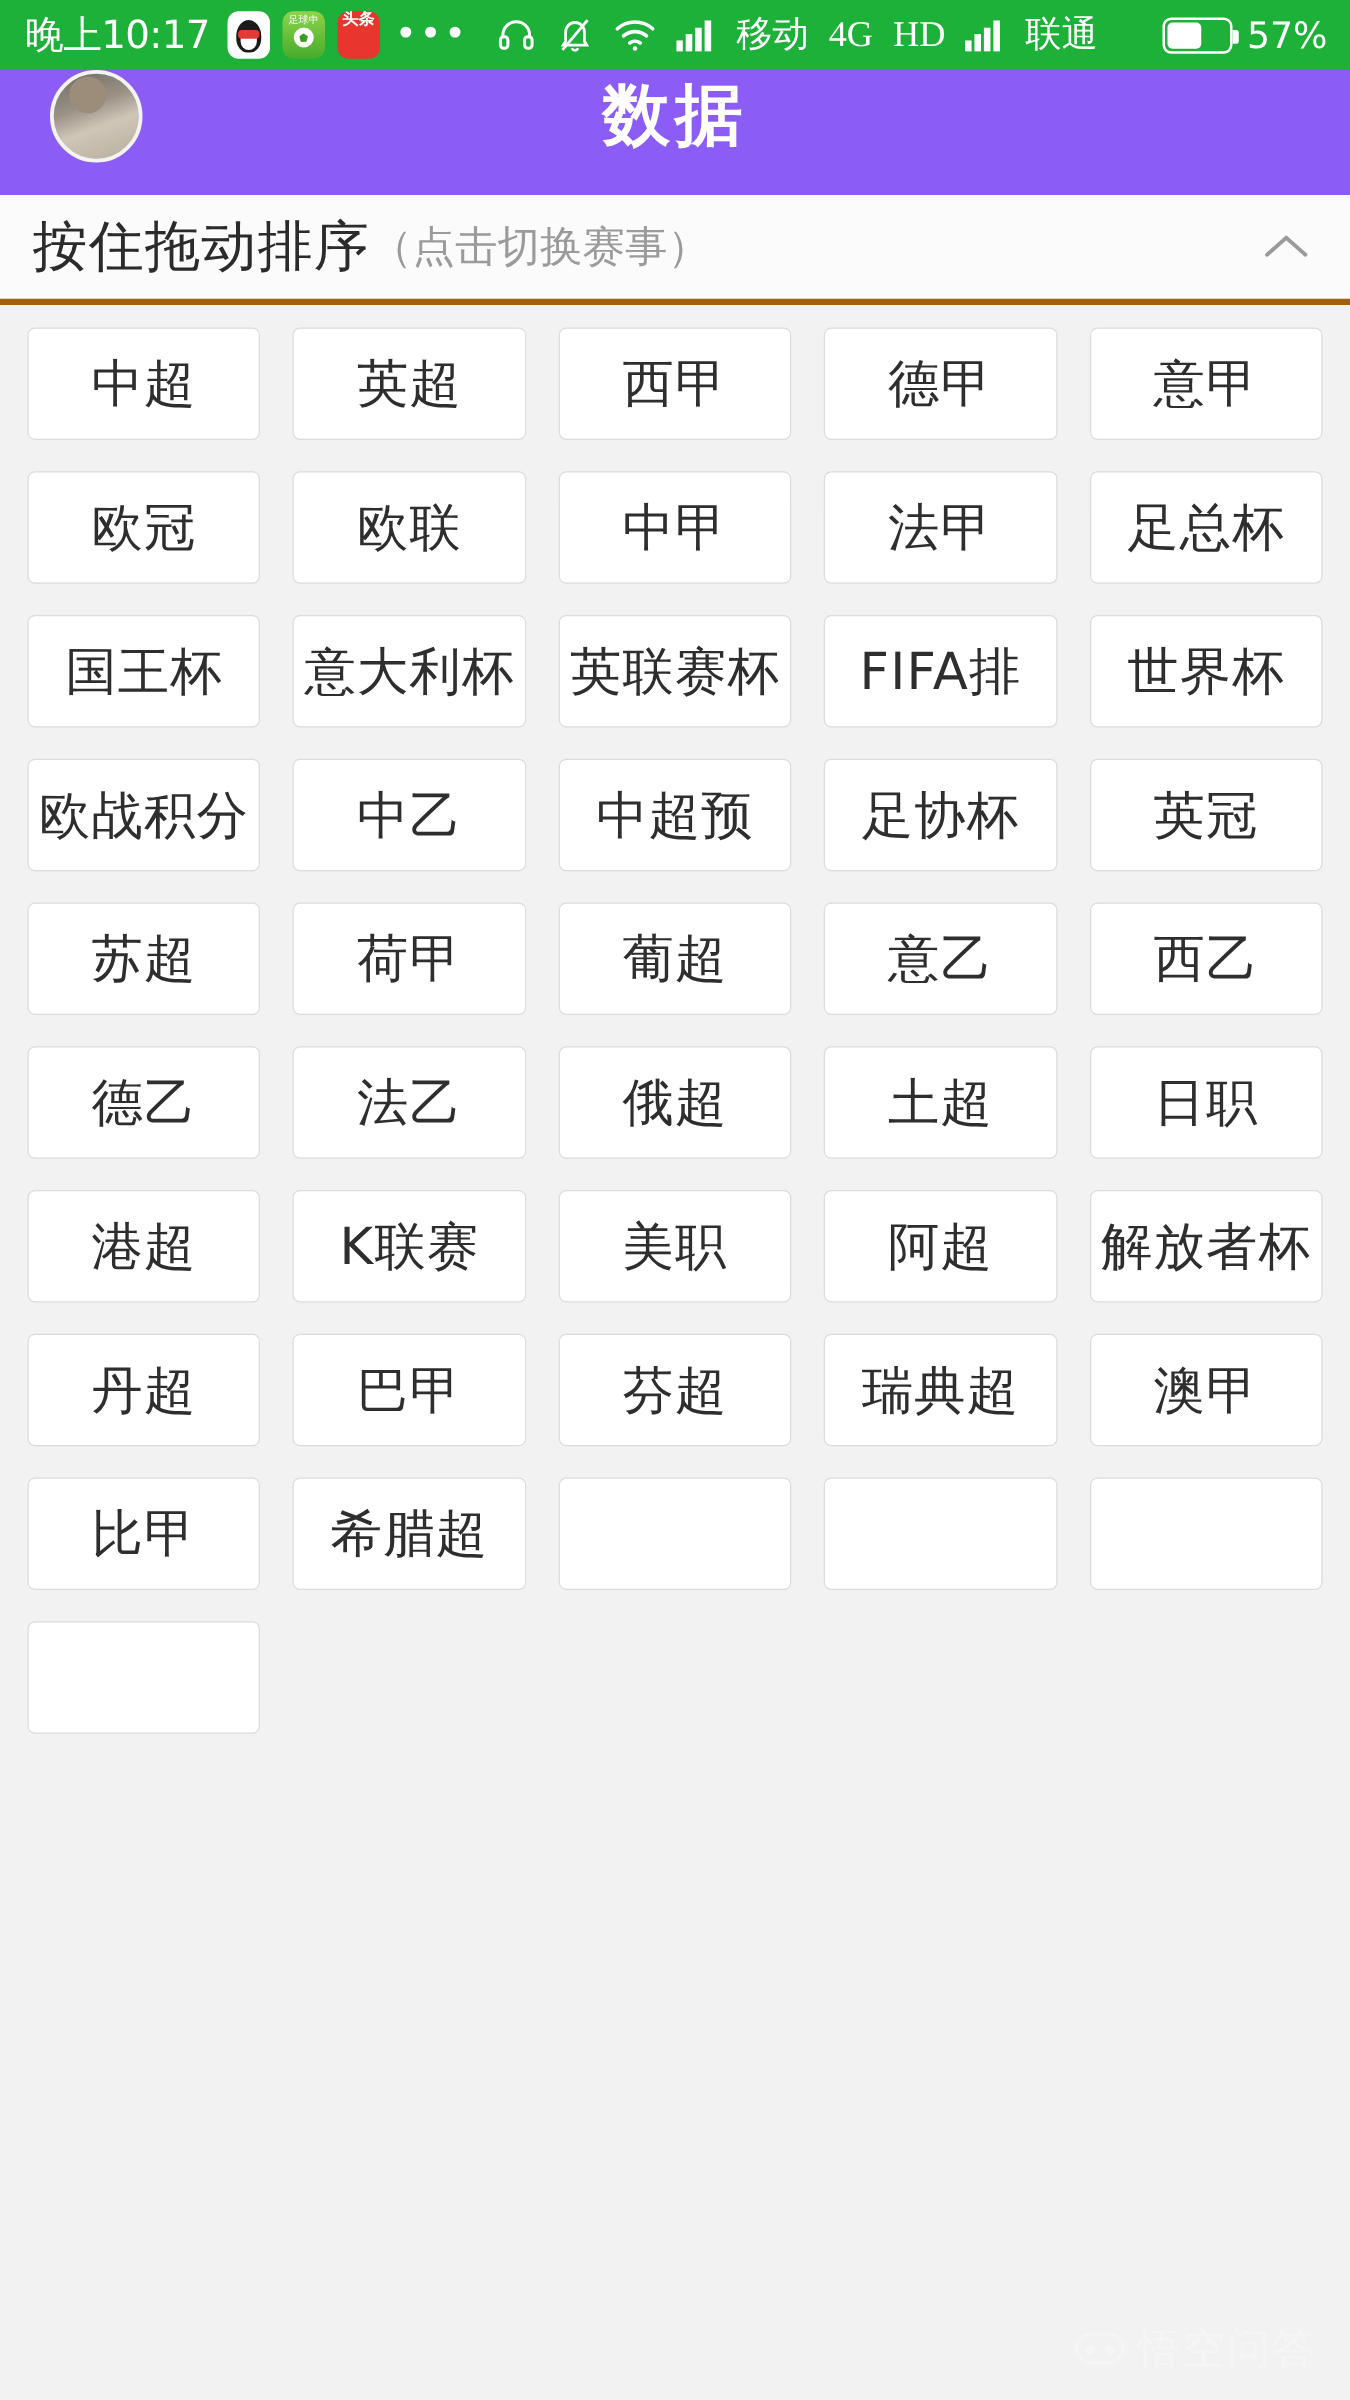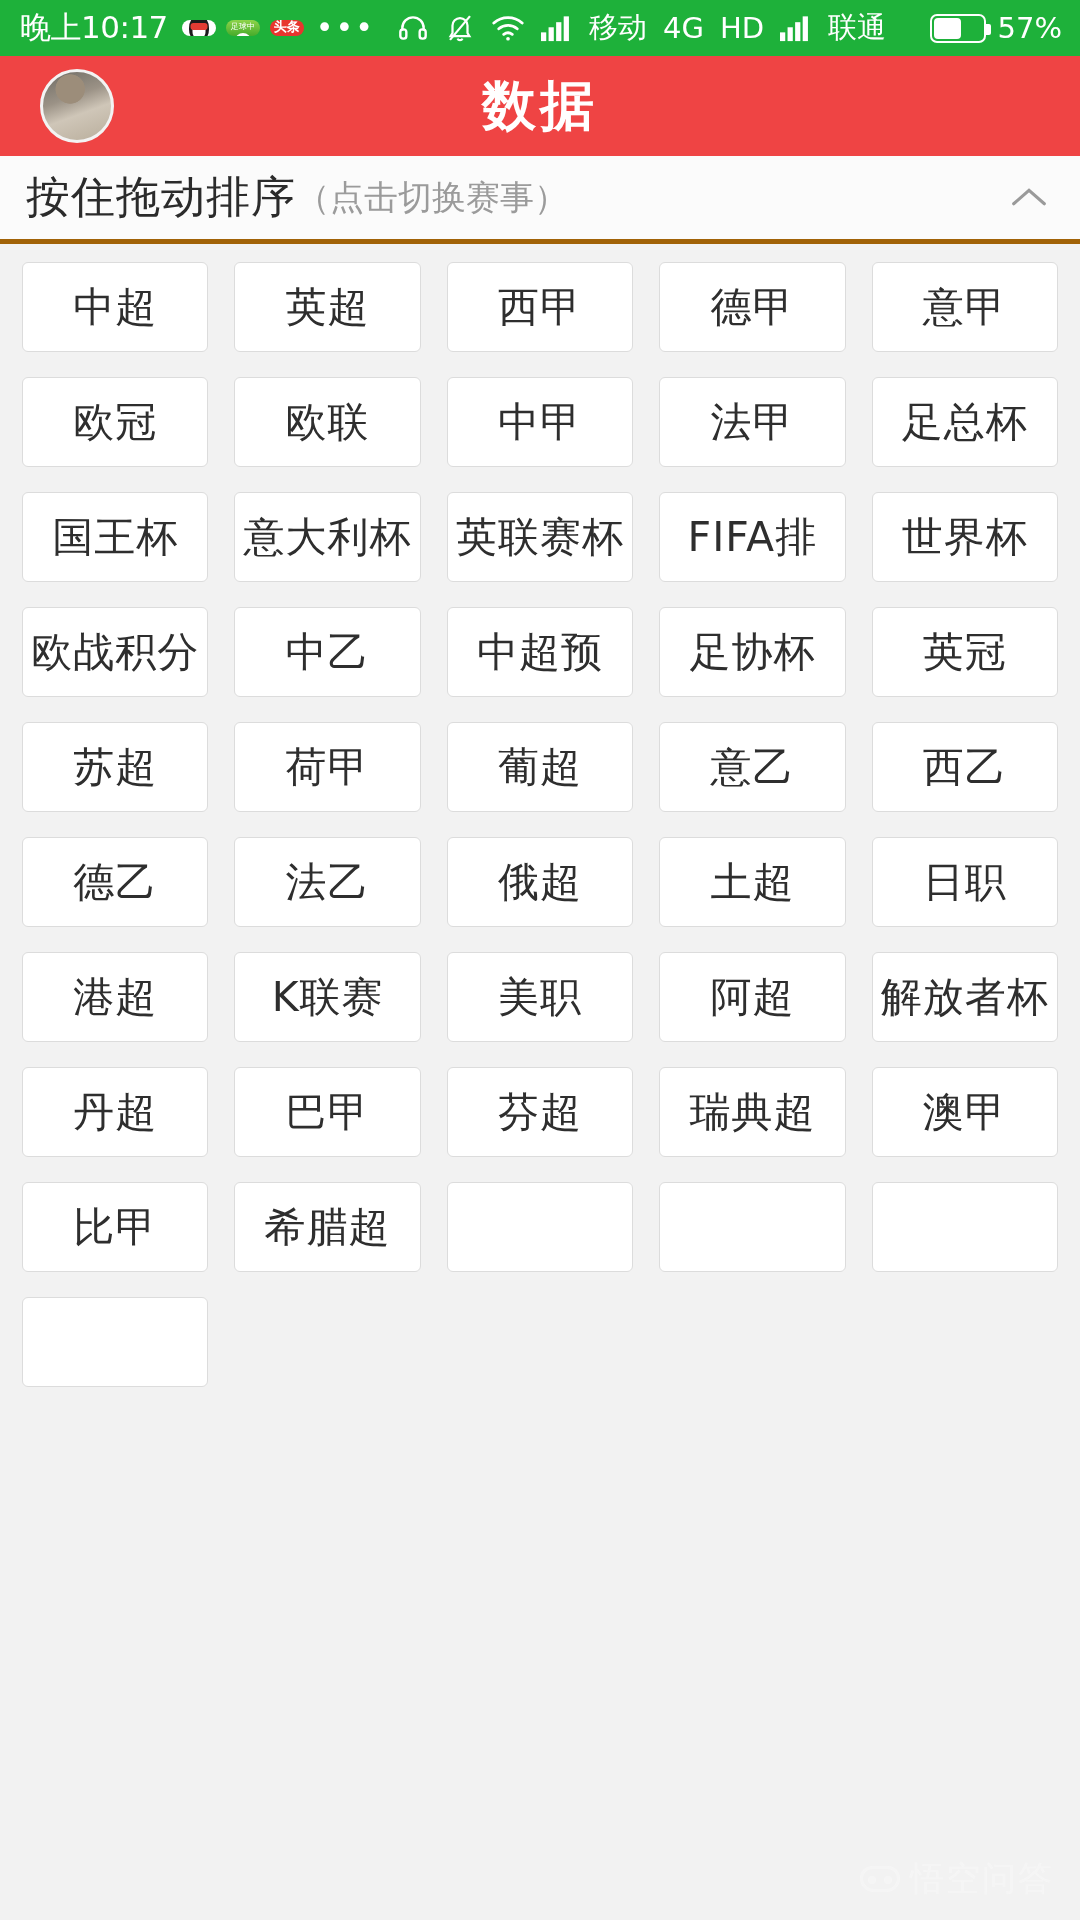--- a/index.html
+++ b/index.html
@@ -14,21 +14,21 @@
   .statusbar{
     height:56px; width:1080px;
     background:#1eb13a;
     display:flex; align-items:center;
     padding:0 18px 0 20px;
     color:#ffffff;
     gap:0;
   }
   .sb-time{ font-size:31px; letter-spacing:-0.5px; white-space:nowrap; }
   .sb-appicons{ display:flex; align-items:center; gap:10px; margin-left:14px; }
-  .app-ico{ width:34px; height:16px; border-radius:9px; position:relative; overflow:hidden; }
+  .app-ico{ width:34px; height:38px; border-radius:9px; position:relative; overflow:hidden; }
   .app-qq{ background:#ffffff; }
   .app-qq .peng{
     position:absolute; left:50%; top:52%; transform:translate(-50%,-50%);
     width:20px; height:26px; background:#1b1b1b; border-radius:50% 50% 44% 44%;
   }
   .app-qq .peng:before{
     content:""; position:absolute; left:50%; top:10px; transform:translateX(-50%);
     width:13px; height:14px; background:#fff; border-radius:0 0 50% 50%;
   }
   .app-qq .peng:after{
@@ -45,38 +45,38 @@
     width:16px; height:16px; background:#fff; border-radius:50%;
   }
   .app-ball .ball:after{
     content:""; position:absolute; left:50%; top:50%; transform:translate(-50%,-50%);
     width:7px; height:7px; background:#3d9a26;
     clip-path:polygon(50% 0,100% 38%,81% 100%,19% 100%,0 38%);
   }
   .app-tt{ background:#e8352e; display:flex; align-items:flex-start; justify-content:center; }
   .app-tt span{ color:#fff; font-size:13px; font-weight:bold; line-height:13px; text-align:center; }
   .sb-dots{ margin-left:12px; font-size:30px; line-height:12px; letter-spacing:2px; }
-  .sb-mid{ display:flex; align-items:center; gap:16px; margin-left:22px; }
+  .sb-mid{ display:flex; align-items:center; gap:16px; margin-left:22px;font-family:Liberation Serif, serif; }
   .sb-icon{ display:inline-flex; align-items:center; }
   .sb-text{ font-size:29px; white-space:nowrap; }
   .sb-right{ margin-left:auto; display:flex; align-items:center; gap:12px; }
   .battery{
     width:56px; height:29px; border:2.5px solid #fff; border-radius:7px;
     position:relative; display:block;
   }
   .battery:after{
     content:""; position:absolute; right:-7px; top:8px;
     width:5px; height:11px; background:#fff; border-radius:0 2px 2px 0;
   }
   .battery i{ position:absolute; left:2px; top:2px; bottom:2px; width:52%; background:#fff; border-radius:4px; display:block; }
 
   
   .titlebar{
-    height:100px; background:#ef4444;
-    display:flex; align-items:center; position:relative;
+    height:100px; background:#8b5cf6;
+    display:flex; align-items:flex-start; position:relative;
     padding:0 40px;
   }
   .avatar{
     width:74px; height:74px; border-radius:50%;
     border:3px solid #f3f3f3;
     background:
       radial-gradient(circle at 40% 25%, #9c8d7a 0 22%, transparent 23%),
       linear-gradient(160deg,#6d6a63 0%,#9b9286 38%,#cfc6b8 60%,#b9ae9c 100%);
     overflow:hidden; flex:none;
   }

